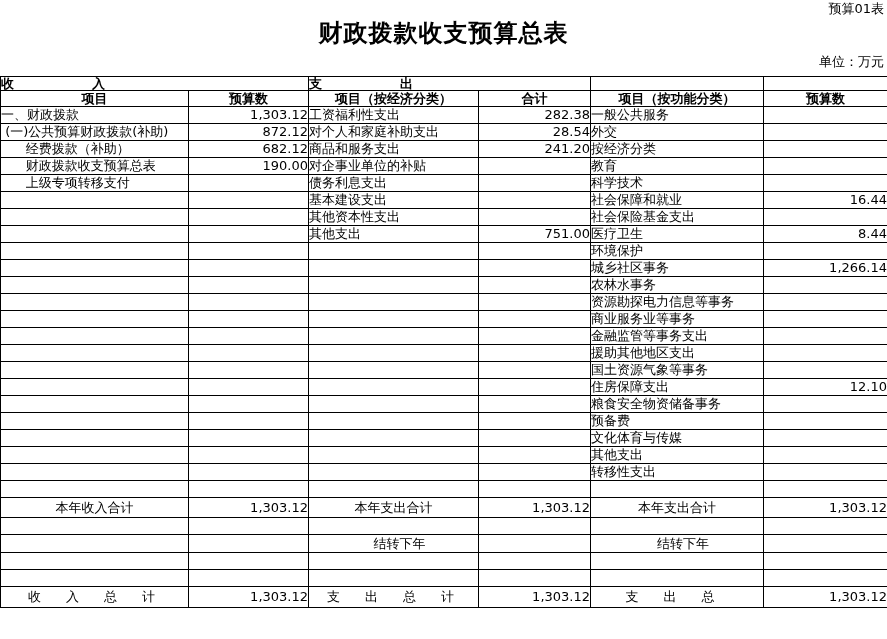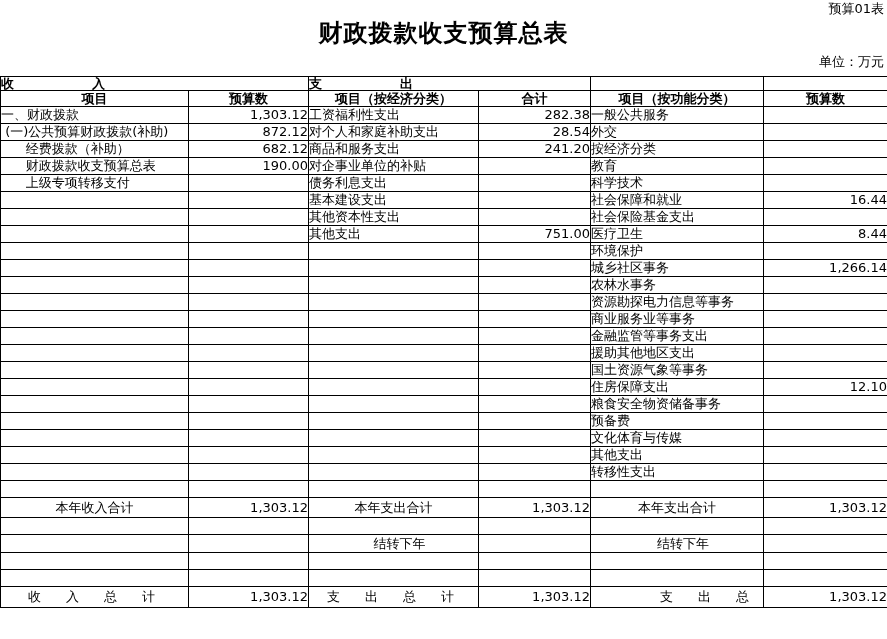--- a/index.html
+++ b/index.html
@@ -61,21 +61,21 @@
   td.label { text-align: left; }
   td.c0 { padding-left: 2px; }
   td.c2, td.c4 { padding-left: 3px; }
   td.num { text-align: right; padding-right: 3px; }
   tr.row-total td { height: 20px; line-height: 19px; }
   tr.row-total td.label { text-align: center; padding-left: 0; }
   tr.row-carry td { height: 18px; line-height: 17px; }
   tr.row-carry td.label { text-align: center; padding-left: 12px; }
   tr.row-grand td { height: 21px; line-height: 20px; }
   tr.row-grand td.label { text-align: center; letter-spacing: 6px; padding-left: 0; }
-  tr.row-grand td.c4 { text-align: right; padding-right: 8px; }
+  tr.row-grand td.c4 { padding-right: 8px; }
 </style>
 </head>
 <body>
 
 <div class="sheet">
   <div class="table-code">预算01表</div>
   <div class="title">财政拨款收支预算总表</div>
   <div class="unit">单位：万元</div>
 
   <table class="grid">

